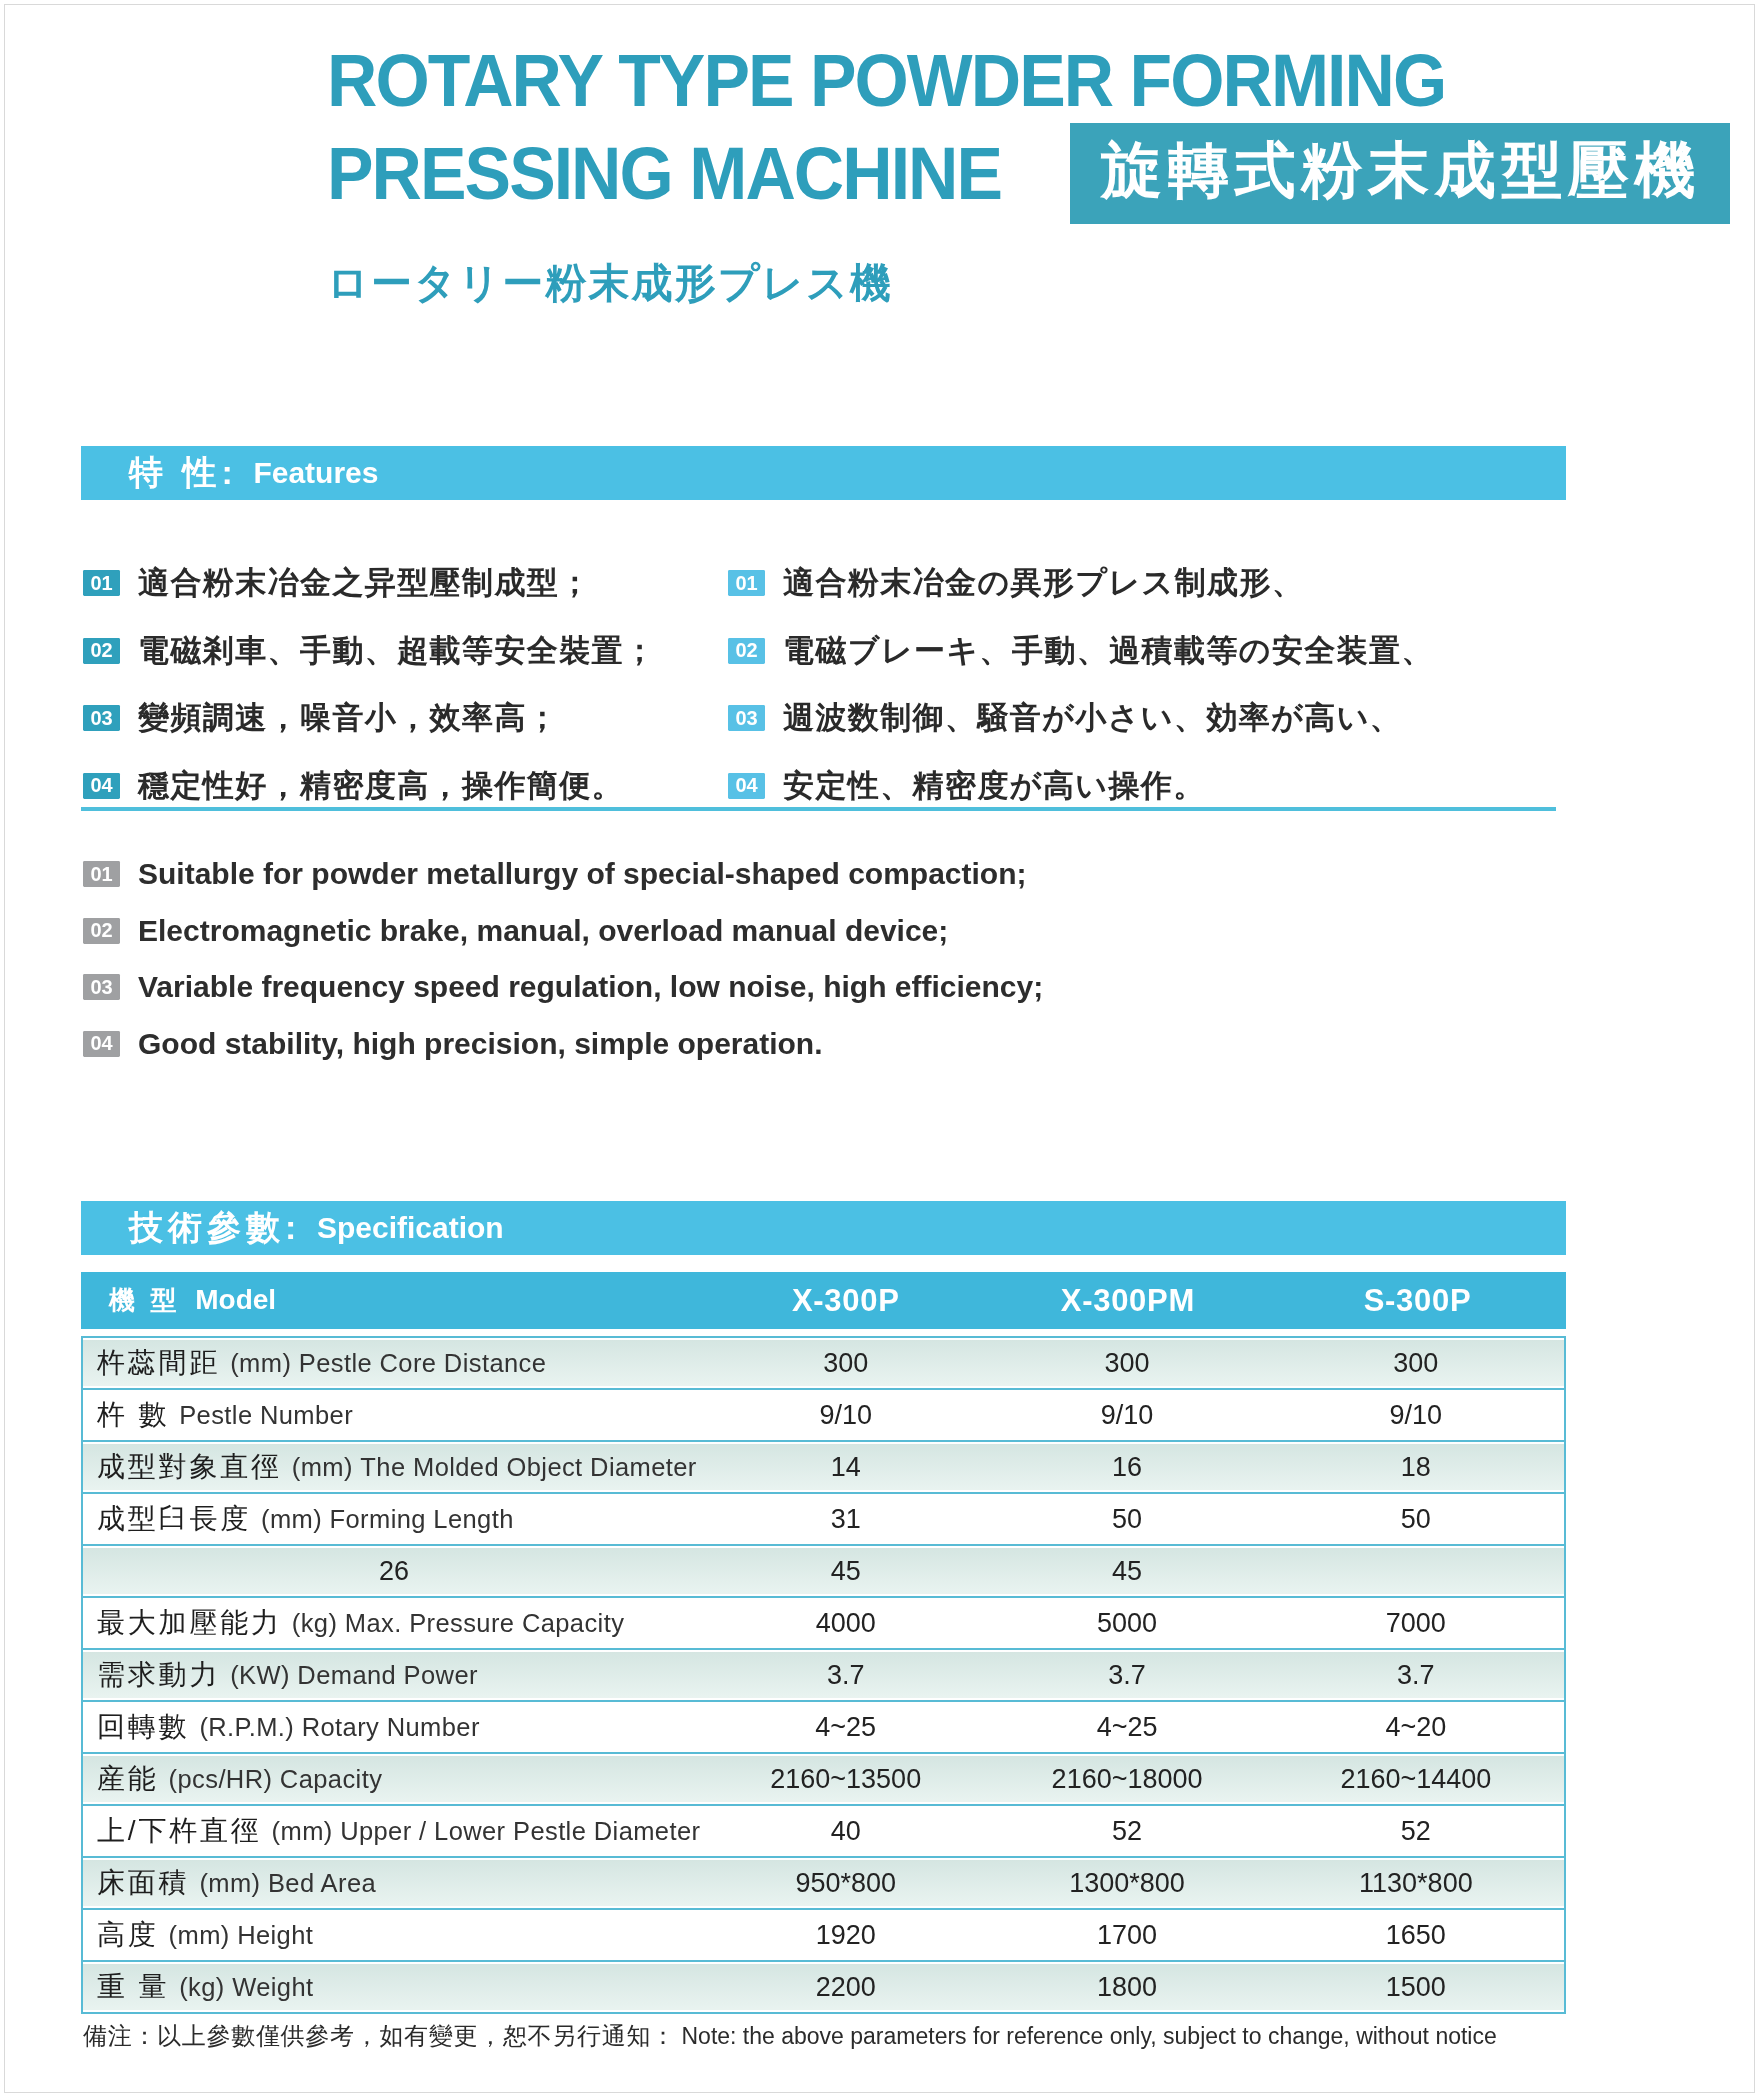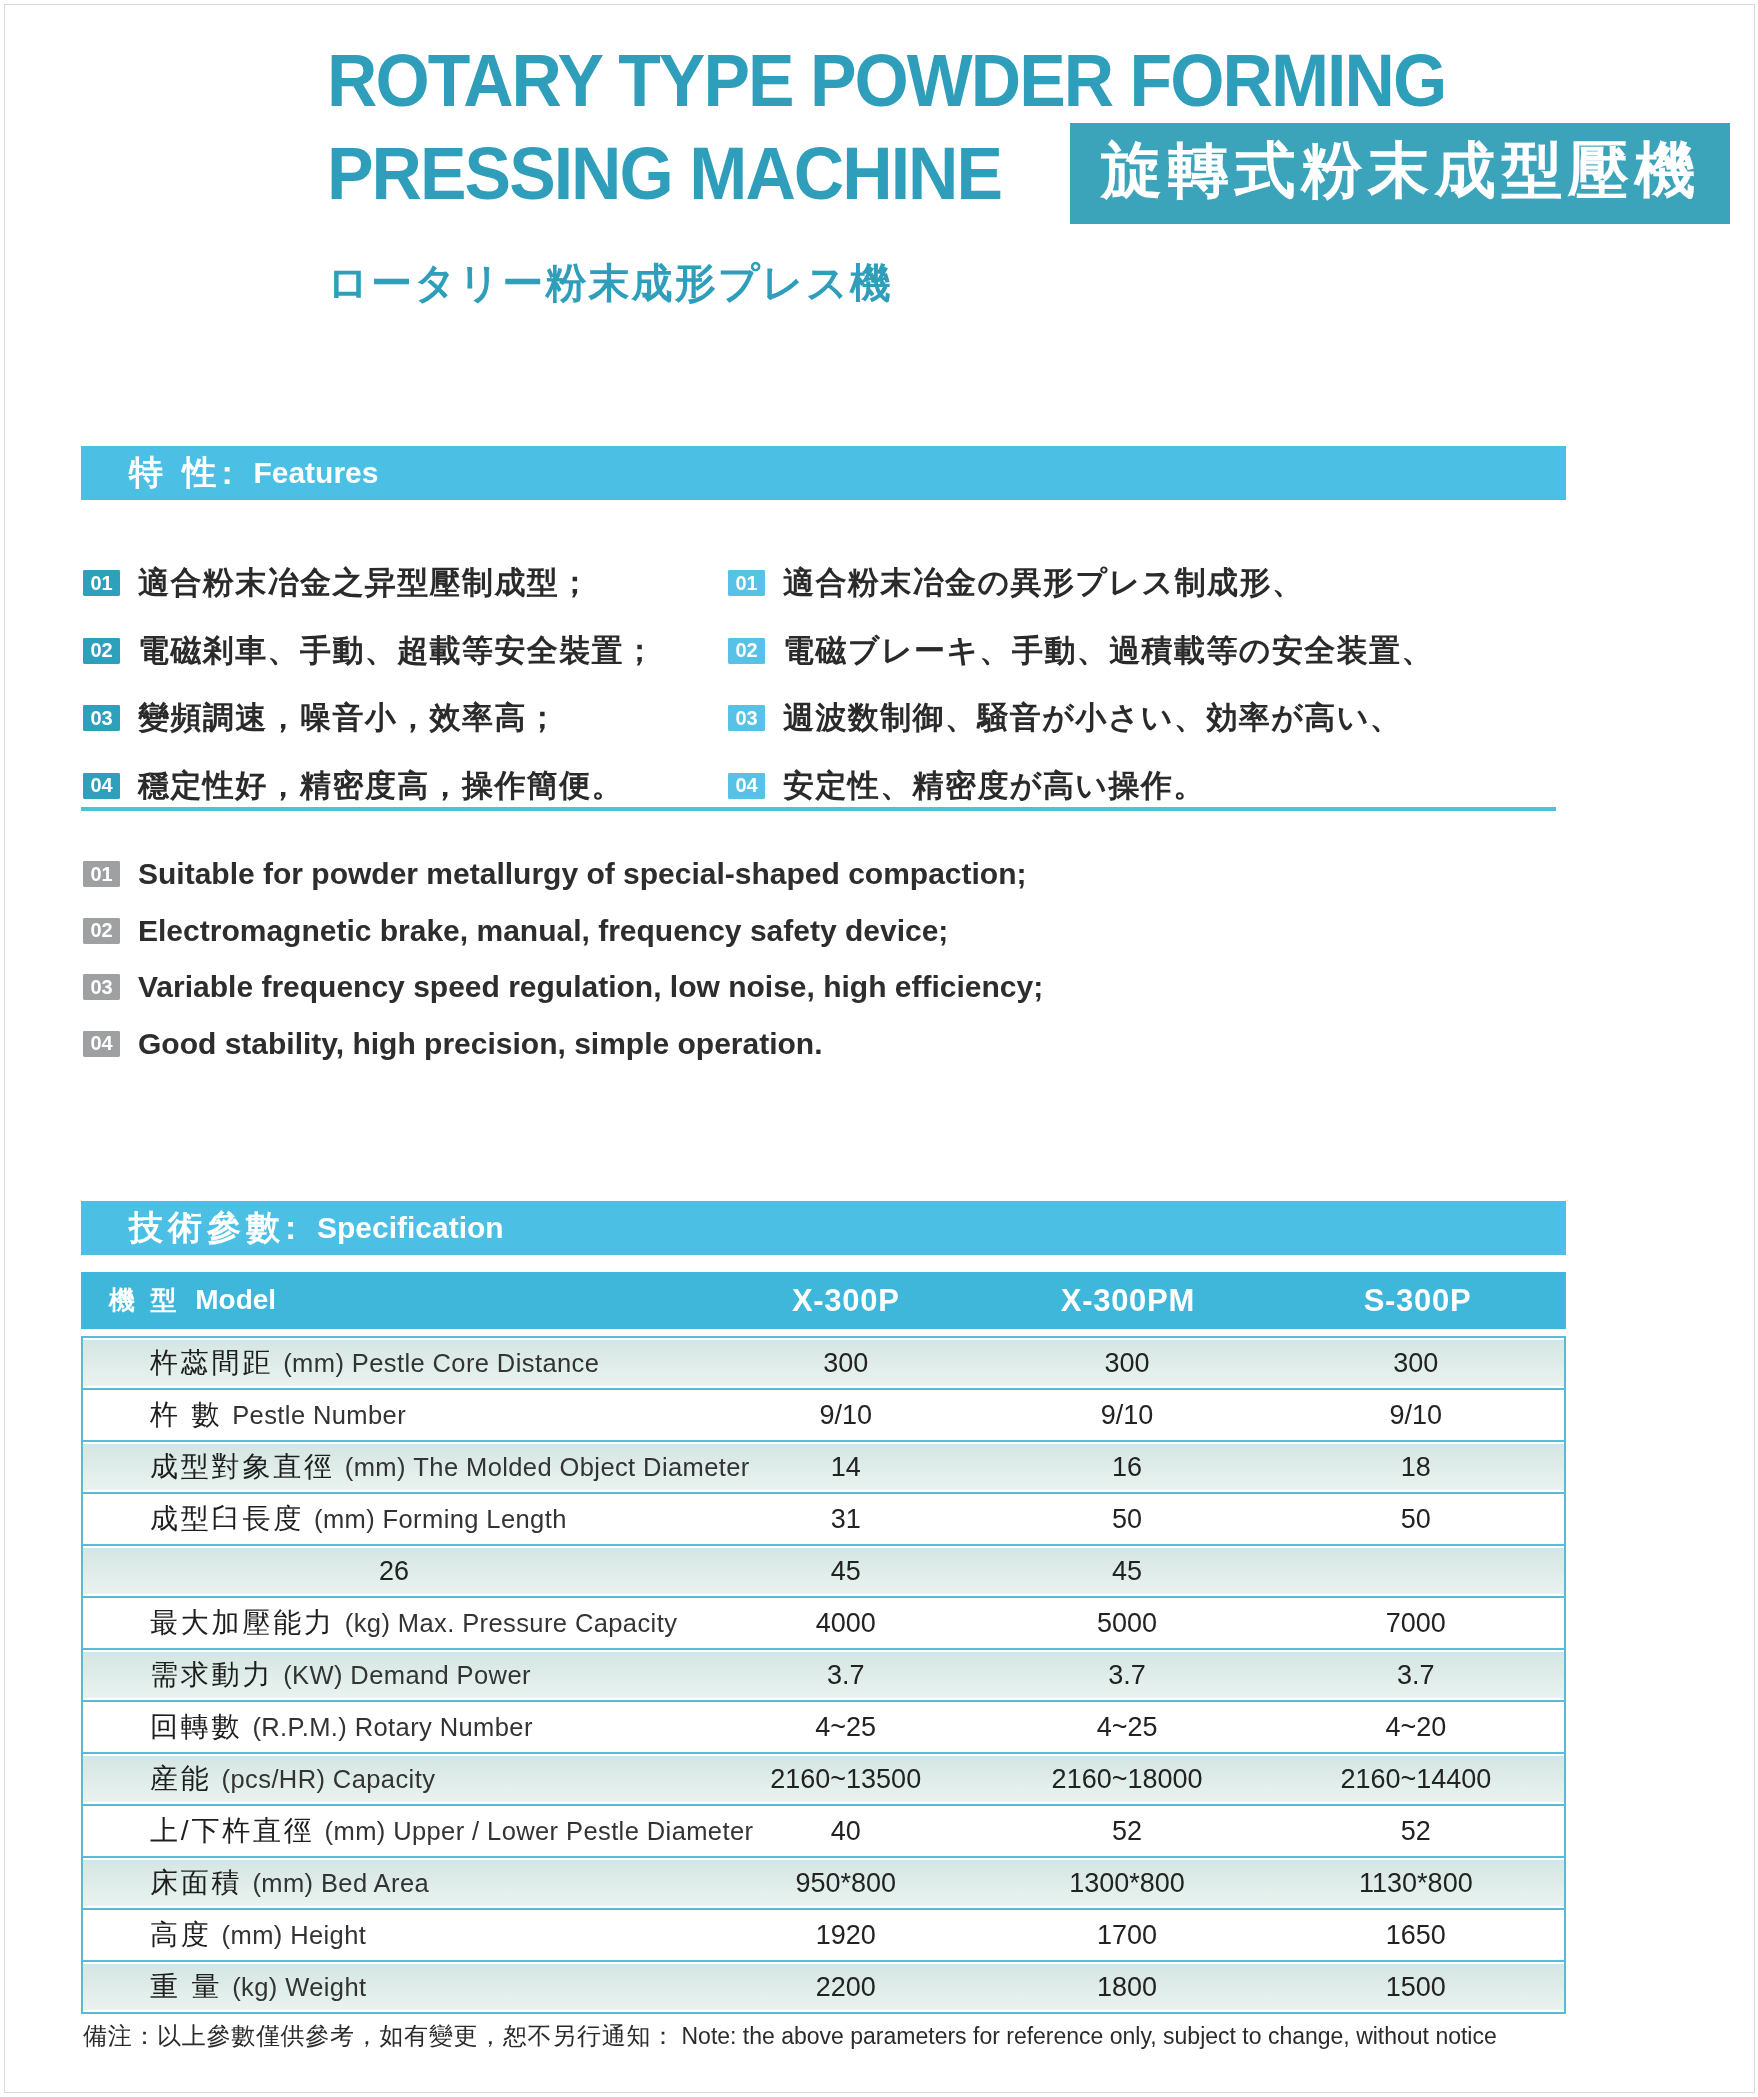--- a/index.html
+++ b/index.html
@@ -63,21 +63,21 @@
     position:absolute; left:81px; top:1336px; width:1485px;
     border:2.1px solid #58BBD5; border-top:none;
   }
   .spec-row {
     display:grid; grid-template-columns:42% 19% 19% 20%; height:52px; align-items:center;
     border-top:2.1px solid #58BBD5;
     box-shadow: inset 0 2.1px 0 #ffffff, inset 0 -2.1px 0 #ffffff;
     background:#ffffff;
   }
   .spec-row.odd { background:linear-gradient(#D4E5E1,#EAF4F1); }
-  .row-label { padding-left:35px; white-space:nowrap;margin-left:32px; }
+  .row-label { padding-left:14px; white-space:nowrap; }
   .row-label .zh { font-size:28px; color:#1e1e1e; letter-spacing:2.8px; }
   .row-label .en { font-size:25.5px; color:#333333; margin-left:10px; letter-spacing:0.4px; }
   .cell { text-align:center; font-size:27px; color:#222222; }
 
   
   .note { position:absolute; left:83px; top:2020px; white-space:nowrap; }
   .note .zh { font-size:24px; color:#2b2b2b; letter-spacing:0.7px; }
   .note .en { font-size:23px; color:#2b2b2b; margin-left:5.7px; }
 </style>
 </head>
@@ -139,21 +139,21 @@
 
   <div class="divider"></div>
 
   <div id="feat-en" class="feat-col en-list" style="left:83px; top:857px;">
       <div class="feat-item">
         <span class="badge en">01</span>
         <span class="feat-text latin">Suitable for powder metallurgy of special-shaped compaction;</span>
       </div>
       <div class="feat-item">
         <span class="badge en">02</span>
-        <span class="feat-text latin">Electromagnetic brake, manual, frequency safety device;</span>
+        <span class="feat-text latin">Electromagnetic brake, manual, overload manual device;</span>
       </div>
       <div class="feat-item">
         <span class="badge en">03</span>
         <span class="feat-text latin">Variable frequency speed regulation, low noise, high efficiency;</span>
       </div>
       <div class="feat-item">
         <span class="badge en">04</span>
         <span class="feat-text latin">Good stability, high precision, simple operation.</span>
       </div>
     </div>

